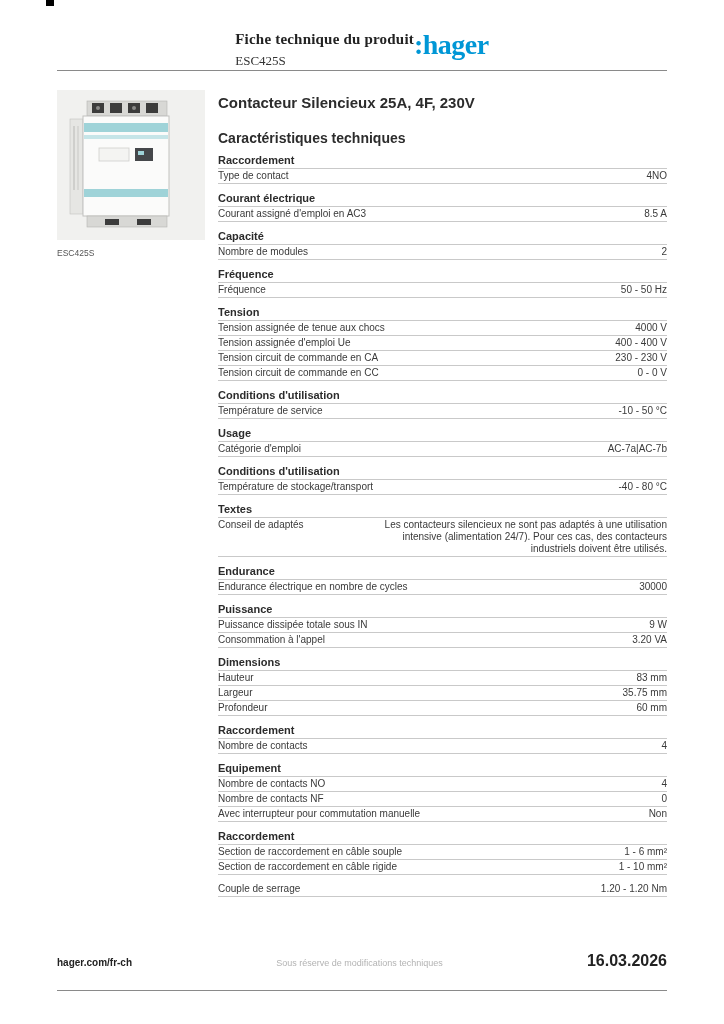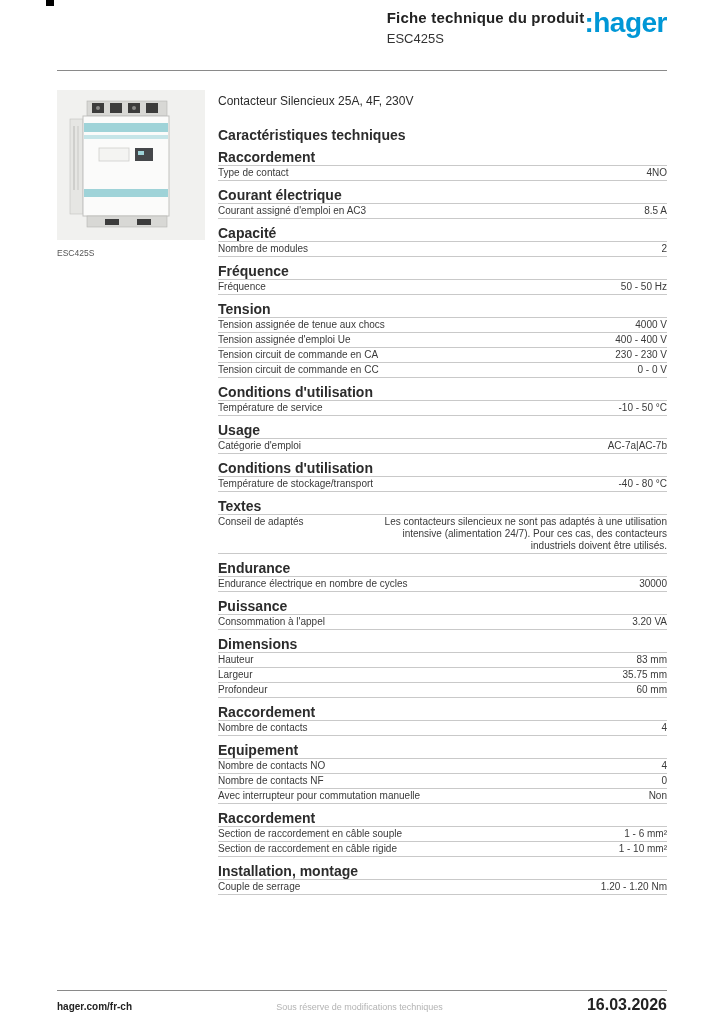--- a/index.html
+++ b/index.html
@@ -8,46 +8,46 @@
     background:#ffffff;
     font-family:"Liberation Sans", sans-serif;
     color:#3a3a3a;
     position:relative;
     overflow:hidden;
   }
   .page { position:absolute; inset:0; background:#fff; }
   .crop-mark { position:absolute; left:46px; top:0; width:8px; height:6px; background:#000; }
 
   
-  .header { position:absolute; left:57px; right:57px; top:9px; display:flex; justify-content:flex-end; align-items:flex-start; }
+  .header { position:absolute; left:57px; right:57px; top:31px; display:flex; justify-content:center; align-items:flex-start;font-family:Liberation Serif, serif; }
   .page-title { font-size:15px; font-weight:bold; color:#222; letter-spacing:0.2px; }
   .page-subtitle { font-size:13px; color:#333; margin-top:5px; }
   .logo { color:#0097d6; font-size:28px; font-weight:bold; letter-spacing:-0.5px; line-height:28px; }
   .header-rule { position:absolute; left:57px; right:57px; top:70px; border-top:1px solid #8a8a8a; }
 
   
   .content { position:absolute; left:57px; right:57px; top:90px; display:flex; align-items:flex-start; }
   .left-col { width:148px; margin-right:13px; flex:none; }
   .product-image { width:148px; height:150px; background:#f1f1ef; }
   .image-caption { margin-top:8px; font-size:8.5px; color:#555; }
 
   .right-col { flex:1; min-width:0; }
-  .product-title { font-size:12px; font-weight:normal; color:#2c2c2c; margin:4px 0 19px 0; }
+  .product-title { font-size:15px; font-weight:bold; color:#2c2c2c; margin:4px 0 19px 0; }
   .spec-heading { font-size:14px; font-weight:bold; color:#2c2c2c; margin:0 0 3px 0; }
 
   .section { margin-top:7px; }
-  .section-title { font-size:14px; font-weight:bold; color:#2c2c2c; line-height:12px; padding:1px 0 2px; border-bottom:1px solid #c9c9c9; }
+  .section-title { font-size:11px; font-weight:bold; color:#2c2c2c; line-height:12px; padding:1px 0 2px; border-bottom:1px solid #c9c9c9; }
   .spec-row { display:flex; justify-content:space-between; align-items:flex-start; font-size:10px; line-height:12px; padding:1px 0; border-bottom:1px solid #c9c9c9; color:#3a3a3a; }
   .spec-label { text-align:left; }
   .spec-value { text-align:right; white-space:nowrap; margin-left:12px; }
   .spec-row.multiline .spec-value { white-space:normal; max-width:310px;text-align:right; }
 
   
   .footer-rule { position:absolute; left:57px; right:57px; top:990px; border-top:1px solid #8a8a8a; }
-  .footer-row { position:absolute; left:57px; right:57px; top:996px; display:flex; justify-content:space-between; align-items:baseline; }
+  .footer-row { position:absolute; left:57px; right:57px; top:952px; display:flex; justify-content:space-between; align-items:baseline; }
   .footer-left { font-size:10px; font-weight:bold; color:#222; }
   .footer-center { font-size:9px; color:#b3b3b3; }
   .footer-right { font-size:16px; font-weight:bold; color:#222; }
 </style>
 </head>
 <body>
 
 <div class="page">
 
   <div class="crop-mark"></div>
@@ -181,20 +181,24 @@
           <div class="section">
             <div class="section-title">Endurance</div>
             <div class="spec-row">
               <span class="spec-label">Endurance électrique en nombre de cycles</span>
               <span class="spec-value">30000</span>
             </div>
           </div>
           <div class="section">
             <div class="section-title">Puissance</div>
             <div class="spec-row">
+              <span class="spec-label">Puissance dissipée totale sous IN</span>
+              <span class="spec-value">9 W</span>
+            </div>
+            <div class="spec-row">
               <span class="spec-label">Consommation à l'appel</span>
               <span class="spec-value">3.20 VA</span>
             </div>
           </div>
           <div class="section">
             <div class="section-title">Dimensions</div>
             <div class="spec-row">
               <span class="spec-label">Hauteur</span>
               <span class="spec-value">83 mm</span>
             </div>
@@ -234,21 +238,20 @@
             <div class="spec-row">
               <span class="spec-label">Section de raccordement en câble souple</span>
               <span class="spec-value">1 - 6 mm²</span>
             </div>
             <div class="spec-row">
               <span class="spec-label">Section de raccordement en câble rigide</span>
               <span class="spec-value">1 - 10 mm²</span>
             </div>
           </div>
           <div class="section">
-            <div class="section-title">Installation, montage</div>
             <div class="spec-row">
               <span class="spec-label">Couple de serrage</span>
               <span class="spec-value">1.20 - 1.20 Nm</span>
             </div>
           </div>
         </div>
     </div>
 
   </div>
 

